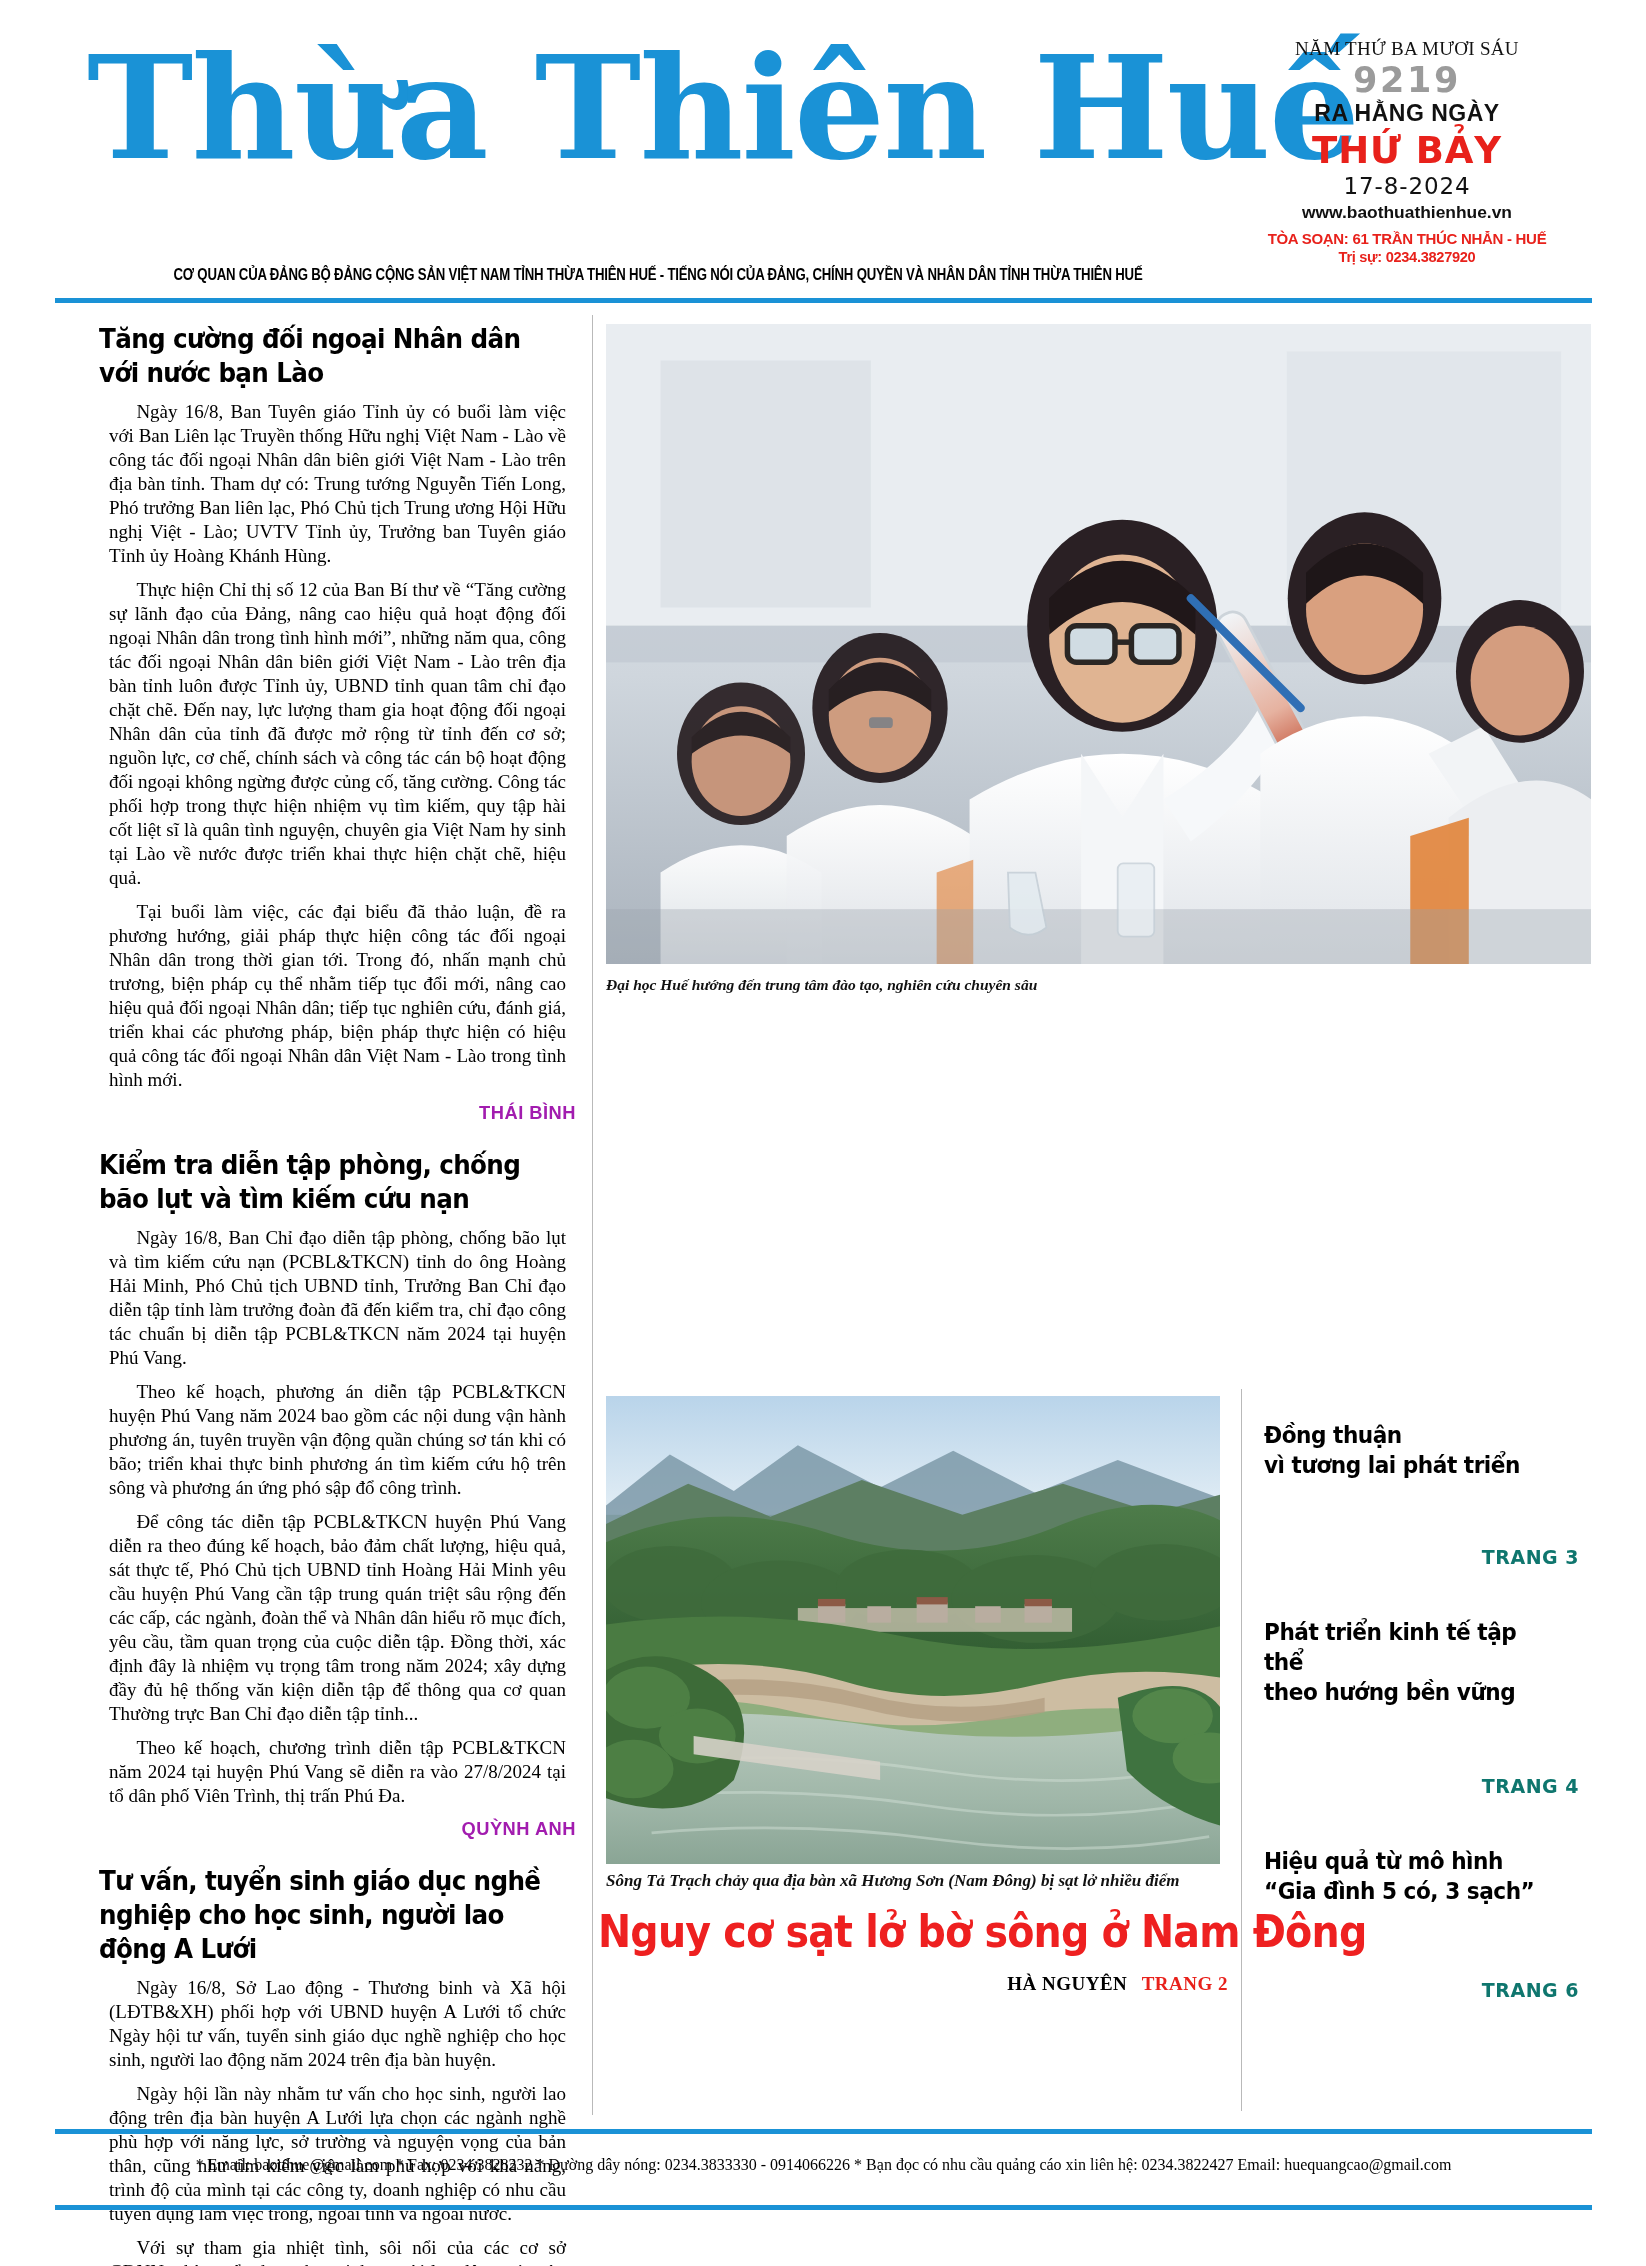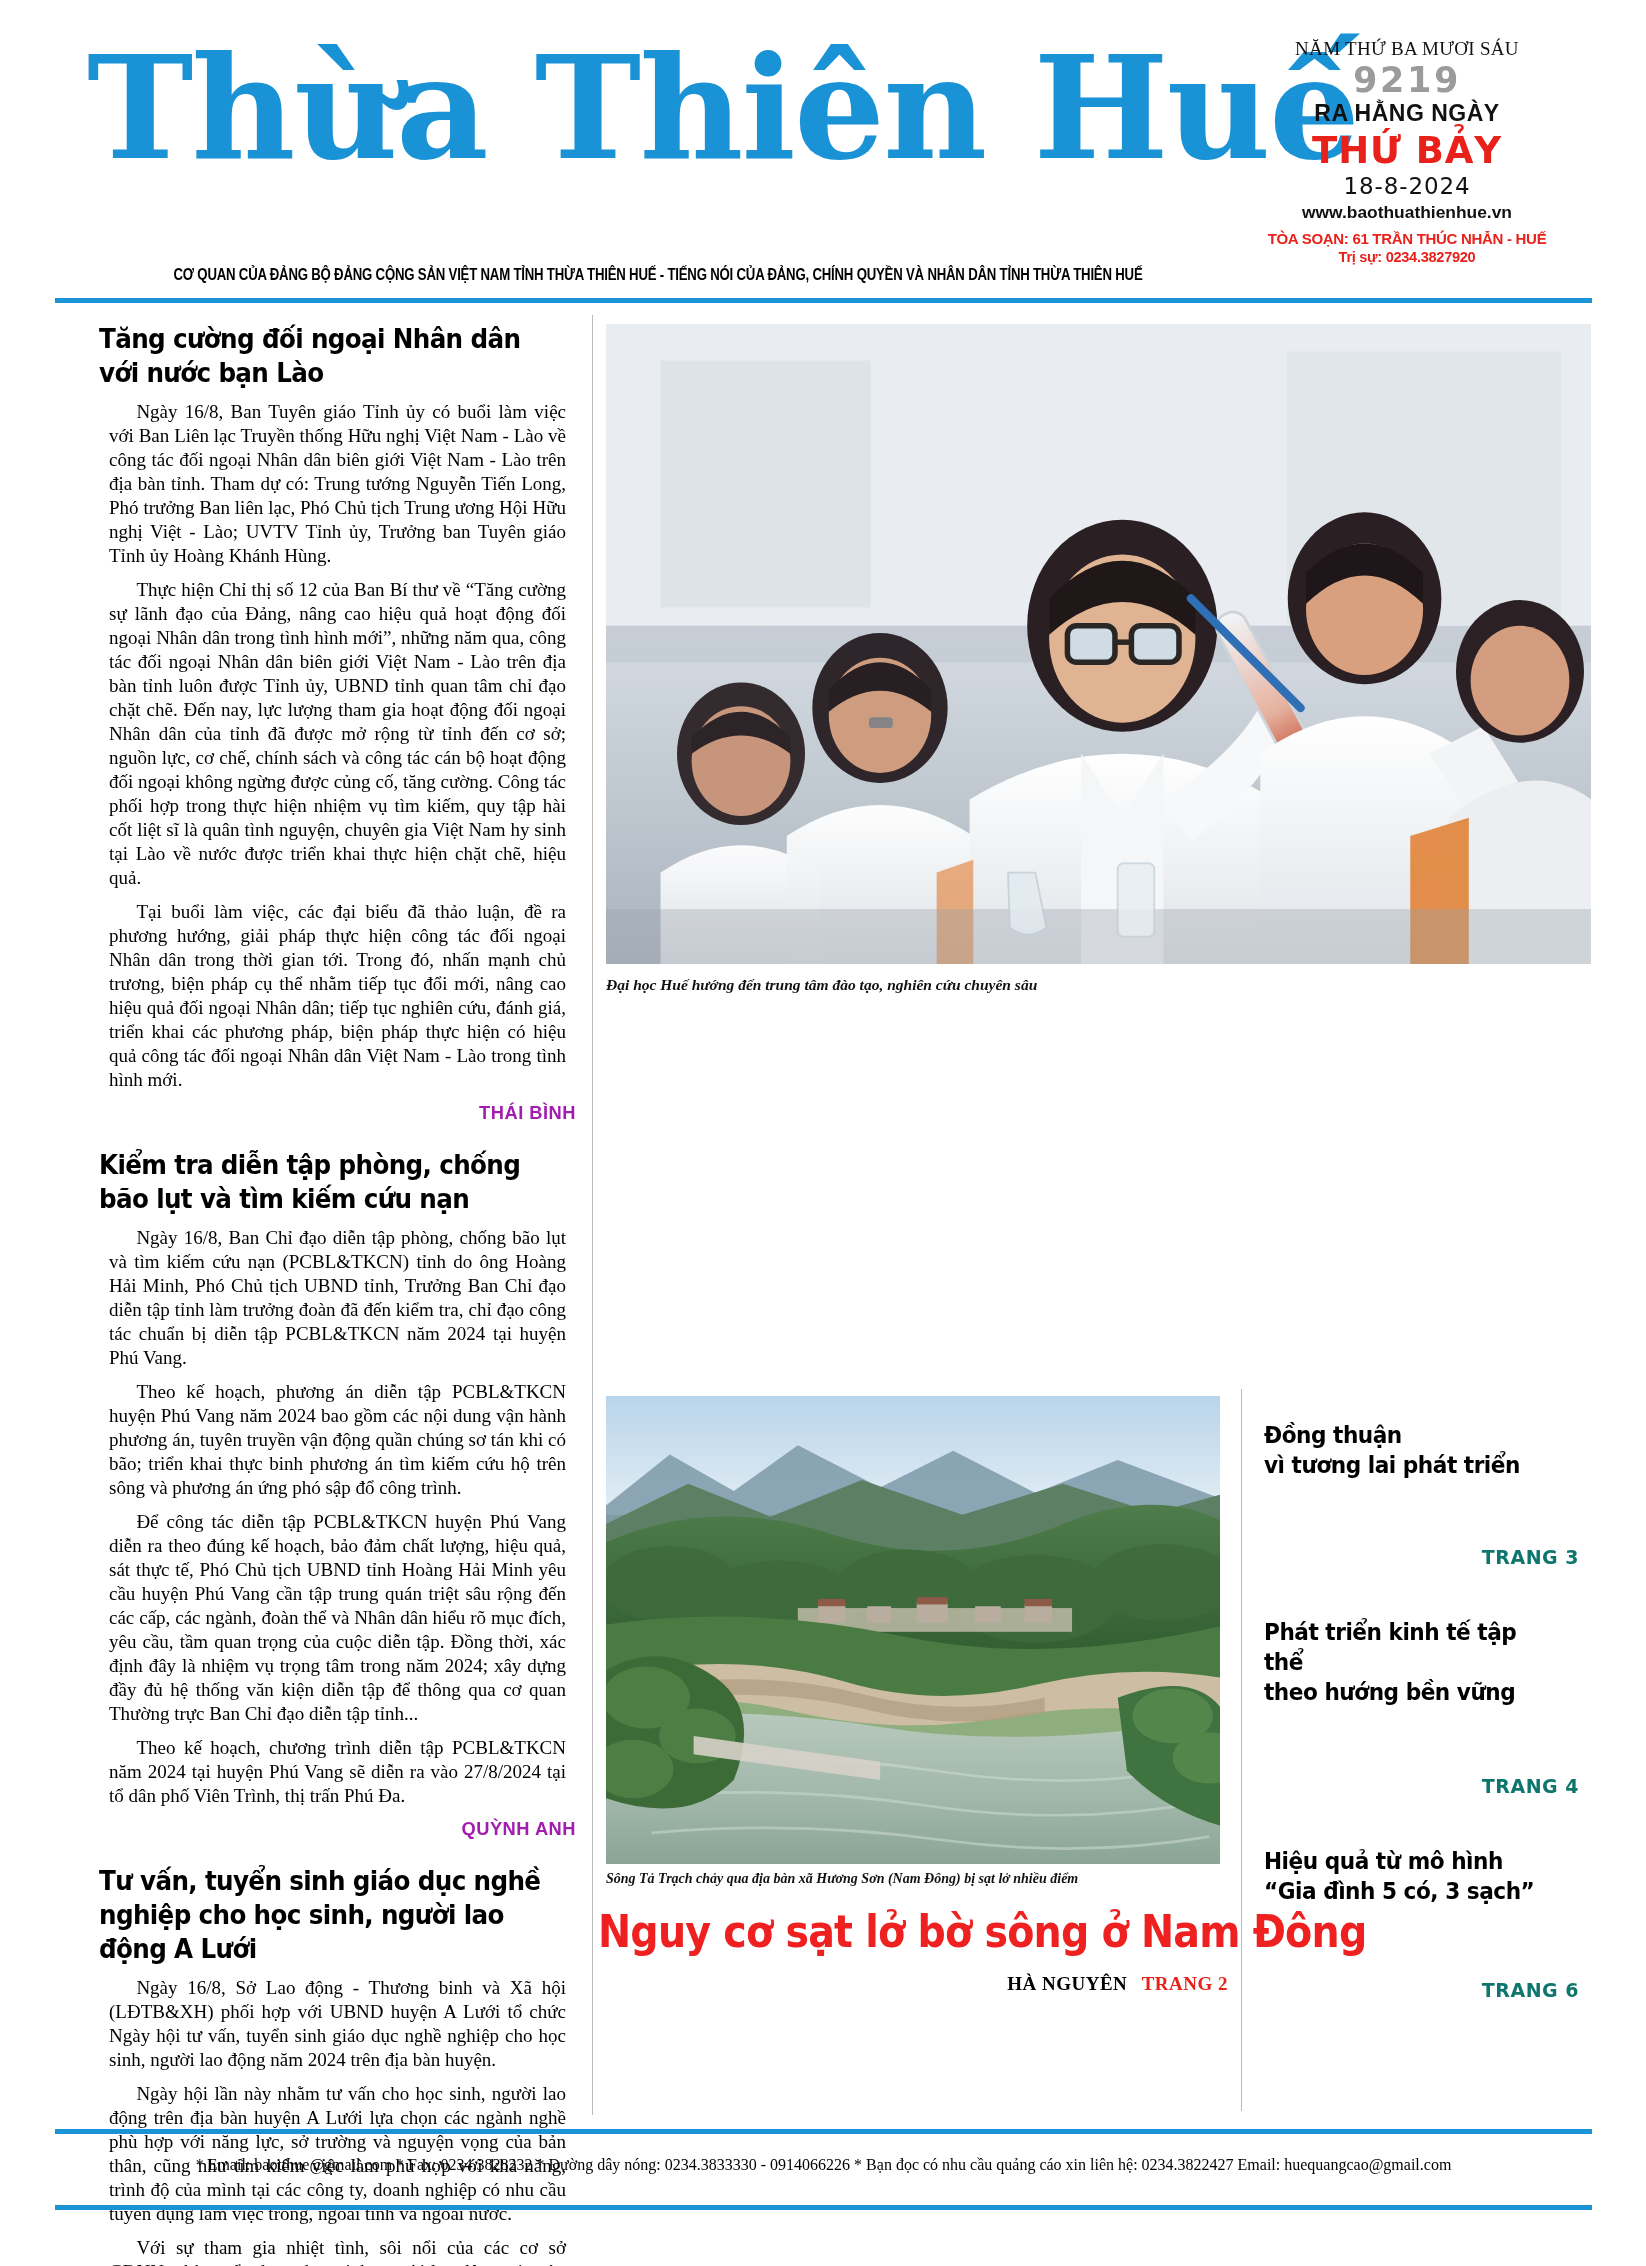--- a/index.html
+++ b/index.html
@@ -257,21 +257,21 @@
     background: #8fae7e;
   }
   .photo2 svg { display: block; width: 100%; height: 100%; }
   .photo2-caption {
     position: absolute;
     left: 606px; top: 1871px;
     width: 621px;
     font-family: "Liberation Serif", serif;
     font-style: italic;
     font-weight: bold;
-    font-size: 14px;
+    font-size: 17px;
     color: #111;
   }
   .bottom-hero {
     position: absolute;
     left: 598px; top: 1905px;
     width: 630px;
   }
   .bottom-hero-title {
     font-family: "DejaVu Sans", sans-serif;
     font-weight: bold;
@@ -339,21 +339,21 @@
 
   <div class="masthead">
     <div class="masthead-title">Thừa Thiên Huế</div>
     <div class="masthead-tagline">CƠ QUAN CỦA ĐẢNG BỘ ĐẢNG CỘNG SẢN VIỆT NAM TỈNH THỪA THIÊN HUẾ  -  TIẾNG NÓI CỦA ĐẢNG, CHÍNH QUYỀN VÀ NHÂN DÂN TỈNH THỪA THIÊN HUẾ</div>
 
     <div class="masthead-right">
       <div class="mr-year">NĂM THỨ BA MƯƠI SÁU</div>
       <div class="mr-issue">9219</div>
       <div class="mr-daily">RA HẰNG NGÀY</div>
       <div class="mr-day">THỨ BẢY</div>
-      <div class="mr-date">18-8-2024</div>
+      <div class="mr-date">17-8-2024</div>
       <div class="mr-web">www.baothuathienhue.vn</div>
       <div class="mr-office">
         <div>TÒA SOẠN: 61 TRẦN THÚC NHẪN - HUẾ</div>
         <div class="line2">Trị sự: 0234.3827920</div>
       </div>
     </div>
   </div>
 
   <div class="rule-top"></div>
   <div class="col-divider"></div>

